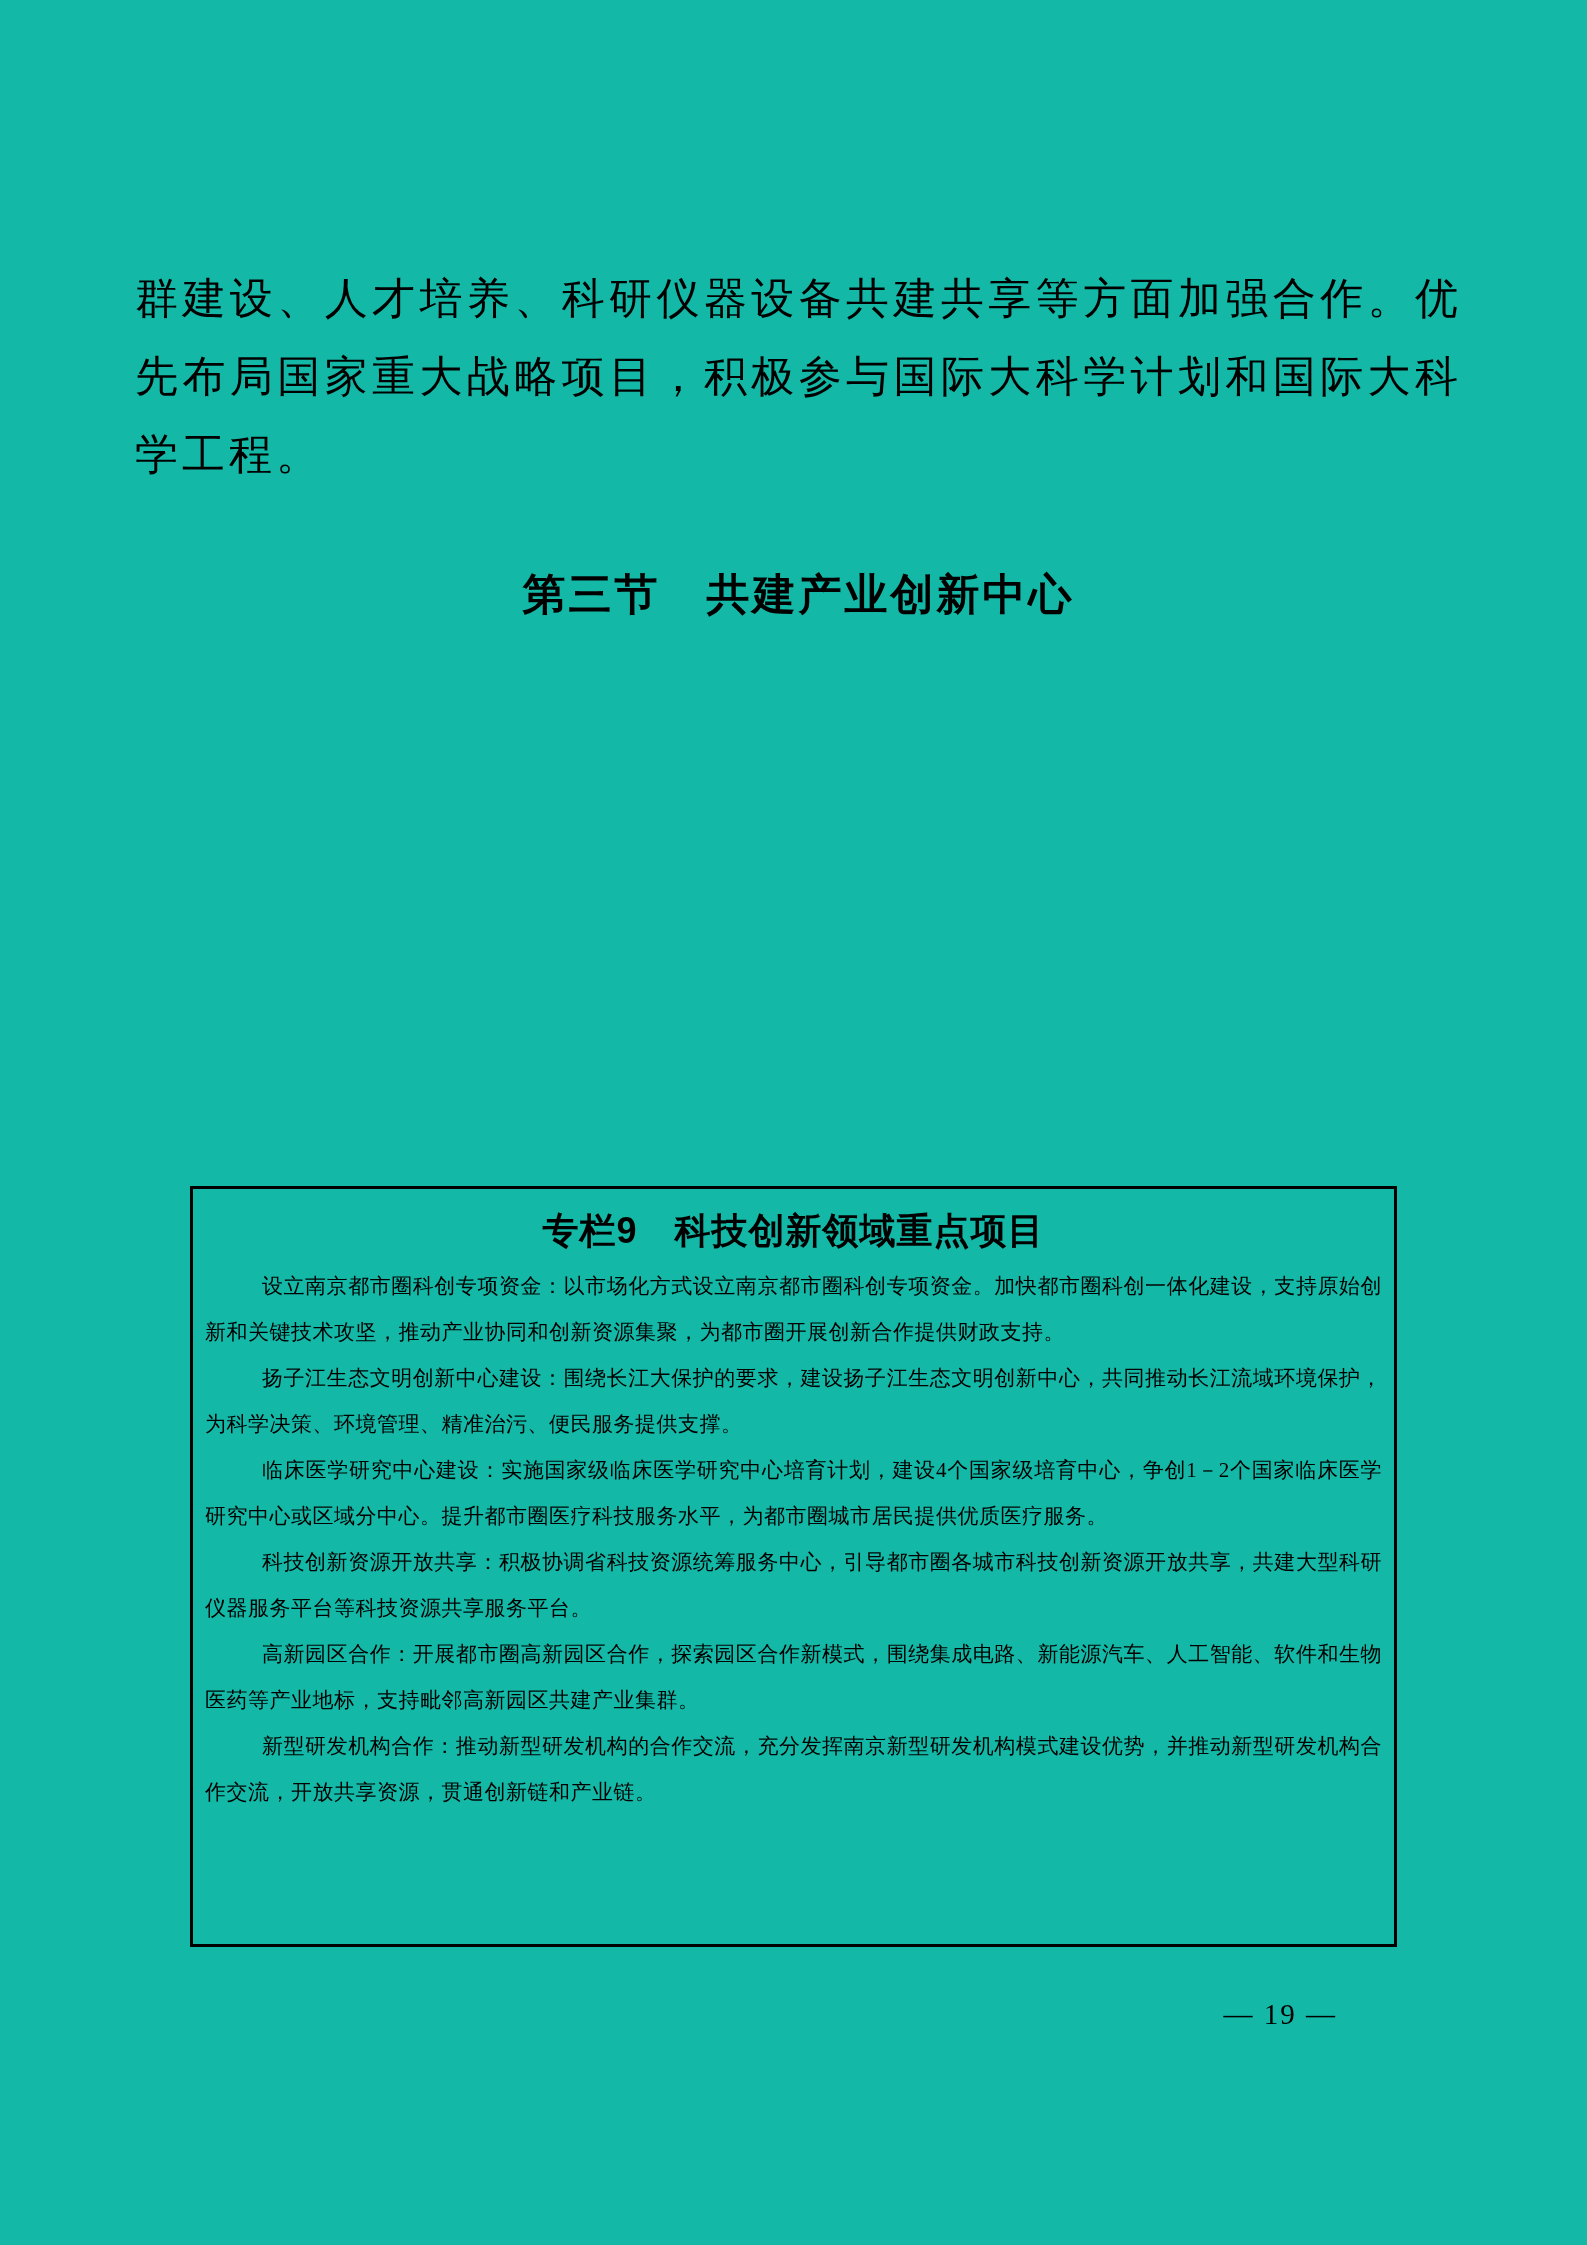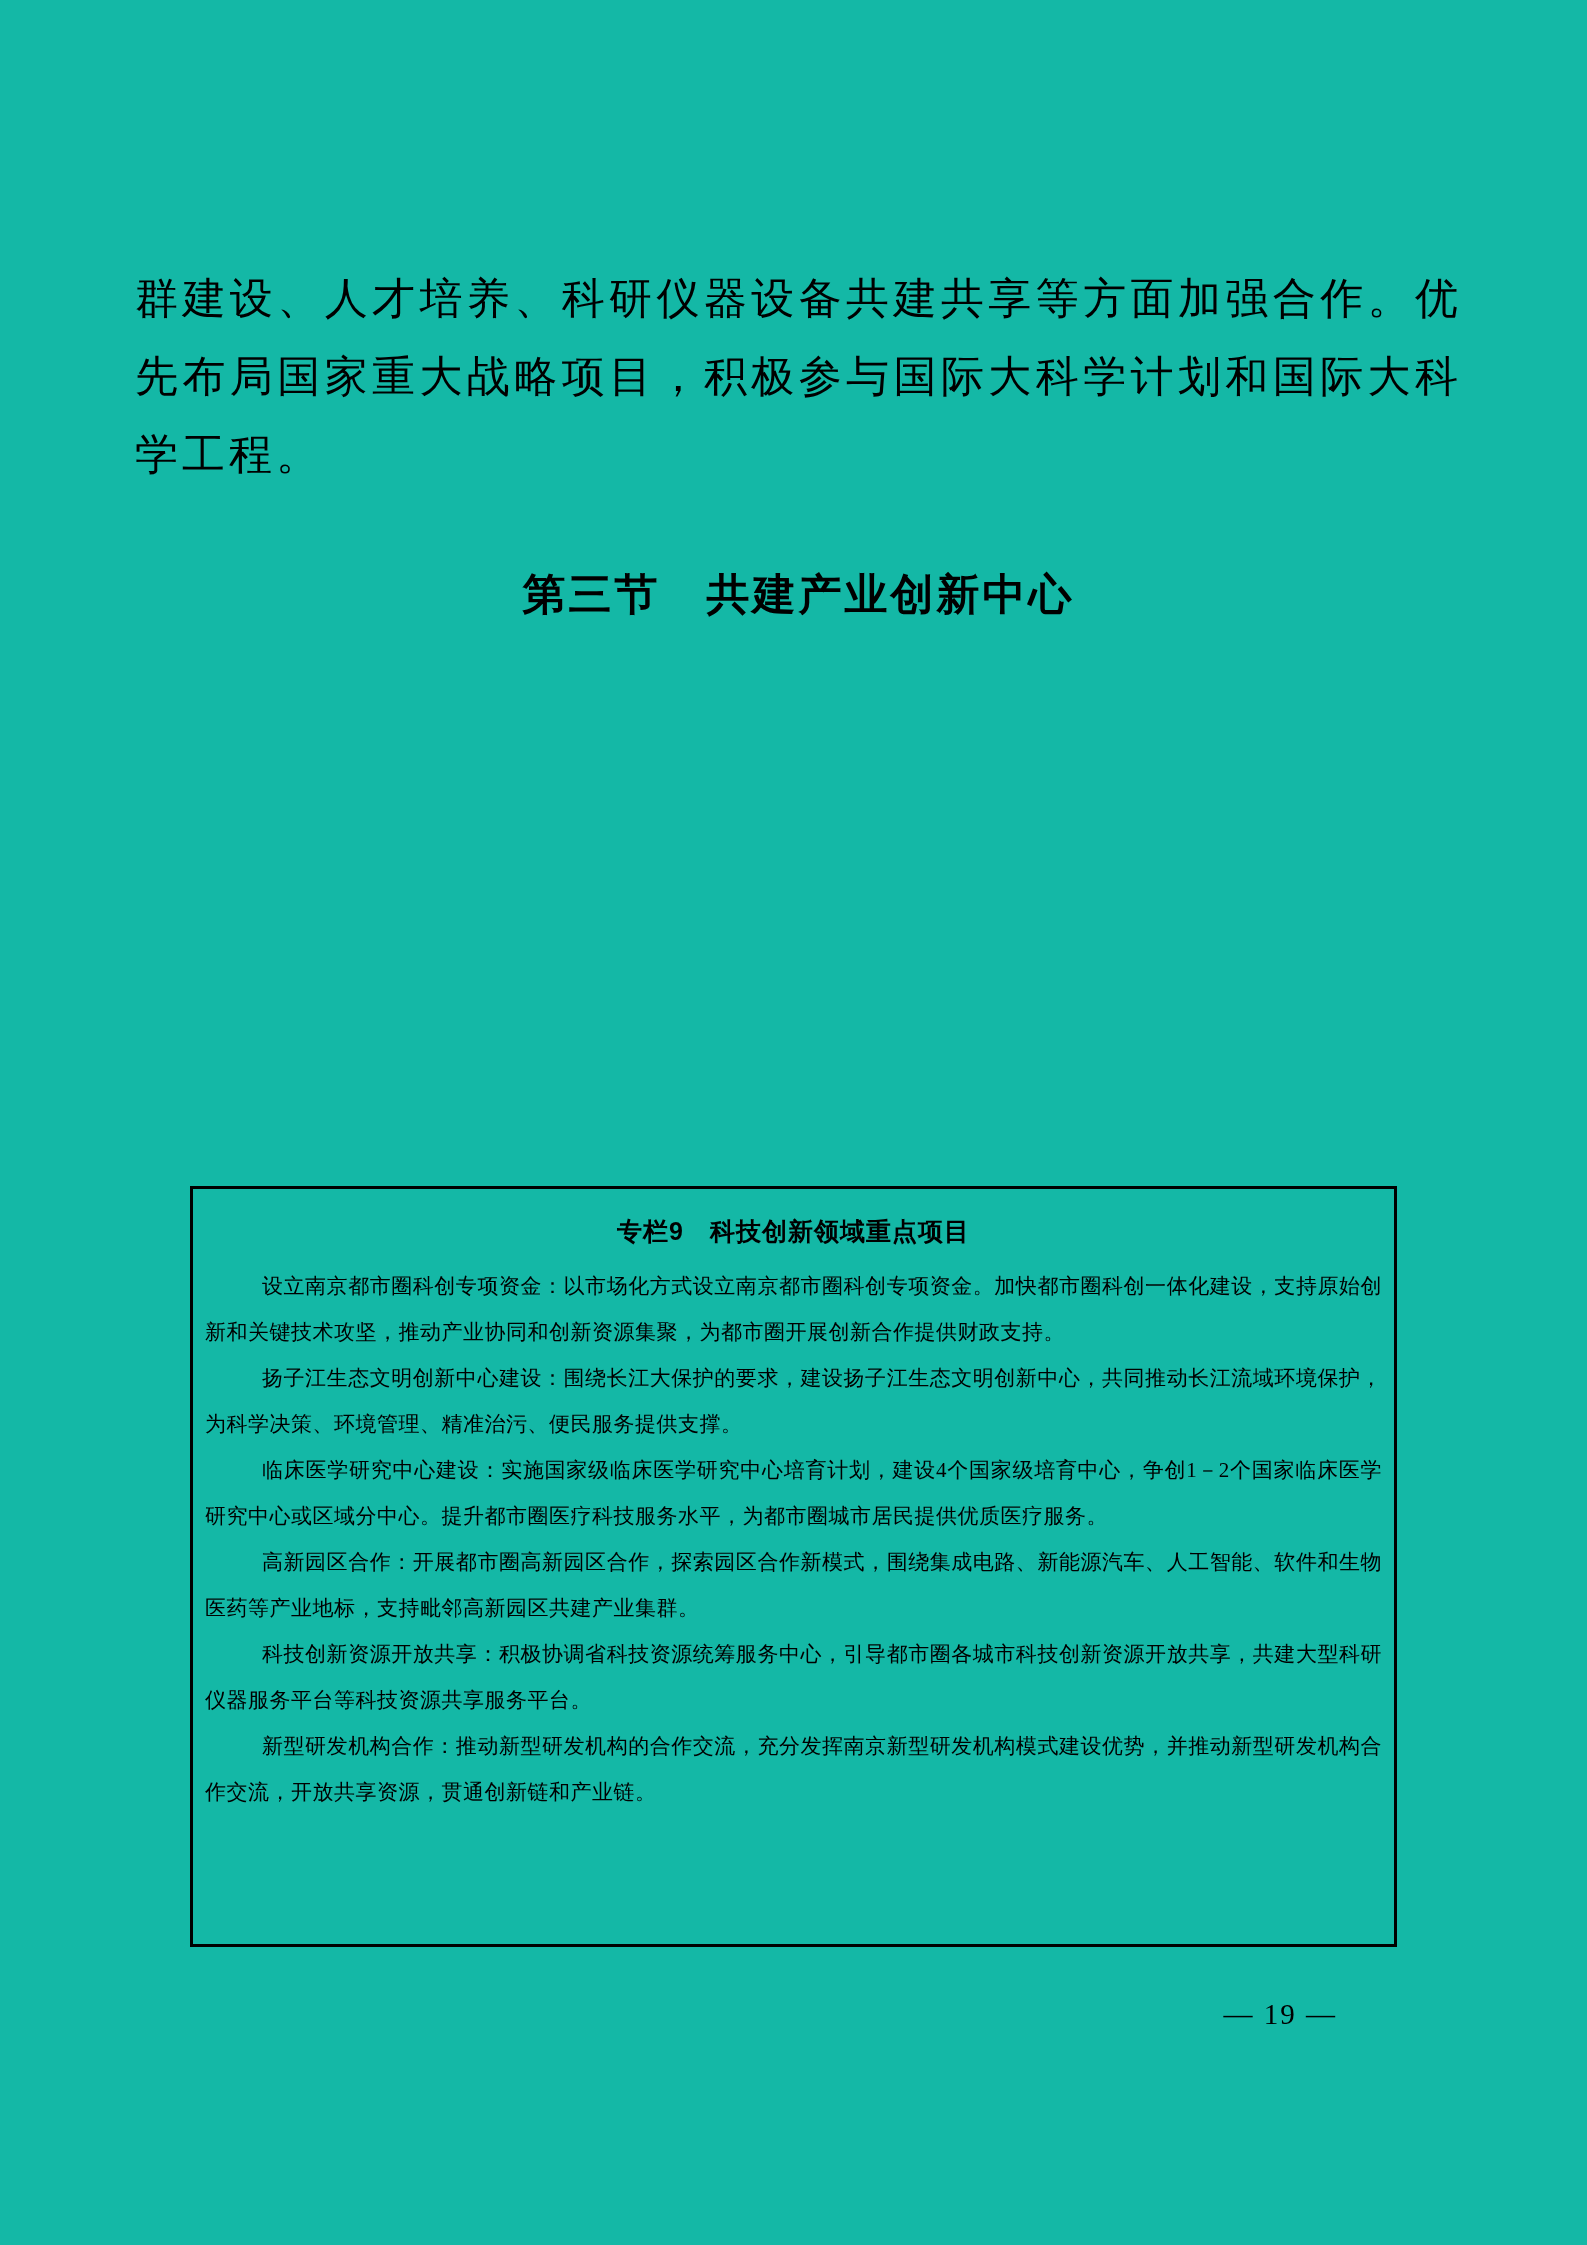--- a/index.html
+++ b/index.html
@@ -36,21 +36,21 @@
   }
   .column-box {
     position:absolute;
     top:1186px; left:190px;
     width:1207px; height:761px;
     box-sizing:border-box;
     border:3px solid #000000;
     padding:22px 12px 0 12px;
   }
   .box-title {
-    font-size:25px;
+    font-size:36px;
     line-height:40px;
     text-align:center;
     font-weight:bold;
     font-family:"Liberation Sans", sans-serif;
     letter-spacing:1px;
     margin:0 0 12px 0;
   }
   .box-para {
     margin:0;
     font-size:21px;
@@ -76,20 +76,20 @@
   <div class="body-para para-1">群建设、人才培养、科研仪器设备共建共享等方面加强合作。优先布局国家重大战略项目，积极参与国际大科学计划和国际大科学工程。</div>
 
   <div class="section-heading">第三节　共建产业创新中心</div>
 
 
   <div class="column-box">
     <div class="box-title">专栏9　科技创新领域重点项目</div>
     <p class="box-para">设立南京都市圈科创专项资金：以市场化方式设立南京都市圈科创专项资金。加快都市圈科创一体化建设，支持原始创新和关键技术攻坚，推动产业协同和创新资源集聚，为都市圈开展创新合作提供财政支持。</p>
     <p class="box-para">扬子江生态文明创新中心建设：围绕长江大保护的要求，建设扬子江生态文明创新中心，共同推动长江流域环境保护，为科学决策、环境管理、精准治污、便民服务提供支撑。</p>
     <p class="box-para">临床医学研究中心建设：实施国家级临床医学研究中心培育计划，建设4个国家级培育中心，争创1－2个国家临床医学研究中心或区域分中心。提升都市圈医疗科技服务水平，为都市圈城市居民提供优质医疗服务。</p>
+    <p class="box-para">科技创新资源开放共享：积极协调省科技资源统筹服务中心，引导都市圈各城市科技创新资源开放共享，共建大型科研仪器服务平台等科技资源共享服务平台。</p>
     <p class="box-para">高新园区合作：开展都市圈高新园区合作，探索园区合作新模式，围绕集成电路、新能源汽车、人工智能、软件和生物医药等产业地标，支持毗邻高新园区共建产业集群。</p>
-    <p class="box-para">科技创新资源开放共享：积极协调省科技资源统筹服务中心，引导都市圈各城市科技创新资源开放共享，共建大型科研仪器服务平台等科技资源共享服务平台。</p>
     <p class="box-para">新型研发机构合作：推动新型研发机构的合作交流，充分发挥南京新型研发机构模式建设优势，并推动新型研发机构合作交流，开放共享资源，贯通创新链和产业链。</p>
   </div>
 
   <div class="page-footer">— 19 —</div>
 
 </div>
 
 </body></html>

